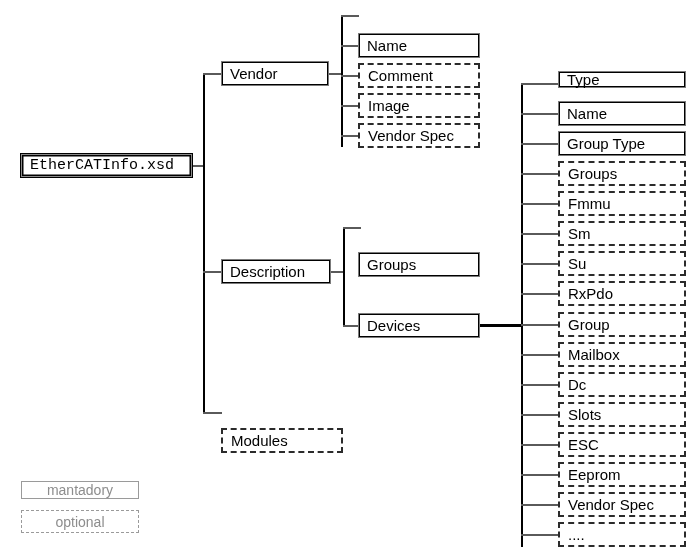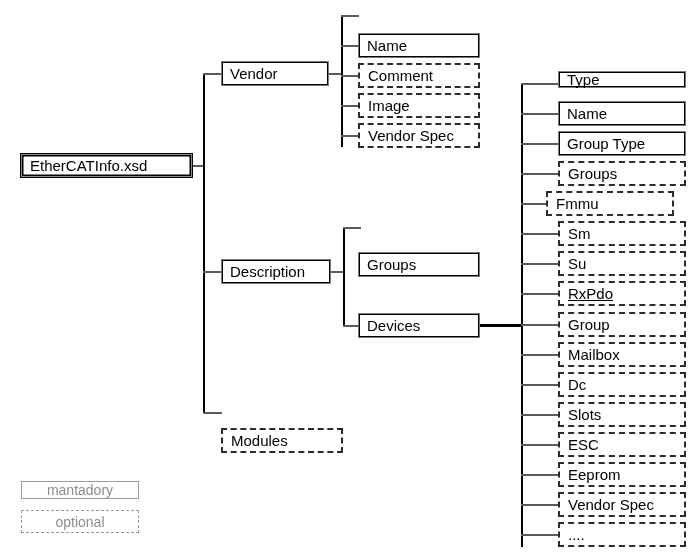--- a/index.html
+++ b/index.html
@@ -35,20 +35,21 @@
   }
   .node.optional {
     border: 2px dashed #2b2b2b;
   }
   
   .node.root {
     border: 1px solid #8a8a8a;
     box-shadow: inset 1.5px 1.5px 0 0 #000000, inset -1.5px -1.5px 0 0 #000000,
                 0 0 0 1px #000000;
     font-size: 15px;
+    font-family: Liberation Mono, monospace;
   }
   
   .line {
     position: absolute;
     background: #000000;
   }
   .line.thin {
     background: #5a5a5a;
   }
   .line.thick {
@@ -132,24 +133,24 @@
   <div class="node optional" style="left:358px; top:93px; width:122px; height:25px;">Image</div>
   <div class="node optional" style="left:358px; top:123px; width:122px; height:25px;">Vendor Spec</div>
 
   <div class="node mandatory" style="left:358px; top:215px; width:122px; height:25px;margin-top:37px;">Groups</div>
   <div class="node mandatory" style="left:358px; top:313px; width:122px; height:25px;">Devices</div>
 
   <div class="node mandatory" style="left:558px; top:71px; width:128px; height:17px;">Type</div>
   <div class="node mandatory" style="left:558px; top:101px; width:128px; height:25px;">Name</div>
   <div class="node mandatory" style="left:558px; top:131px; width:128px; height:25px;">Group Type</div>
   <div class="node optional" style="left:558px; top:161px; width:128px; height:25px;">Groups</div>
-  <div class="node optional" style="left:546px; top:191px; width:128px; height:25px;">Fmmu</div>
+  <div class="node optional" style="left:558px; top:191px; width:128px; height:25px;">Fmmu</div>
   <div class="node optional" style="left:558px; top:221px; width:128px; height:25px;">Sm</div>
   <div class="node optional" style="left:558px; top:251px; width:128px; height:25px;">Su</div>
-  <div class="node optional" style="left:558px; top:281px; width:128px; height:25px;text-decoration:underline;">RxPdo</div>
+  <div class="node optional" style="left:558px; top:281px; width:128px; height:25px;">RxPdo</div>
   <div class="node optional" style="left:558px; top:312px; width:128px; height:25px;">Group</div>
   <div class="node optional" style="left:558px; top:342px; width:128px; height:25px;">Mailbox</div>
   <div class="node optional" style="left:558px; top:372px; width:128px; height:25px;">Dc</div>
   <div class="node optional" style="left:558px; top:402px; width:128px; height:25px;">Slots</div>
   <div class="node optional" style="left:558px; top:432px; width:128px; height:25px;">ESC</div>
   <div class="node optional" style="left:558px; top:462px; width:128px; height:25px;">Eeprom</div>
   <div class="node optional" style="left:558px; top:492px; width:128px; height:25px;">Vendor Spec</div>
   <div class="node optional" style="left:558px; top:522px; width:128px; height:25px;">....</div>
 
   <div class="legend-box mandatory" style="left:21px; top:481px; width:118px; height:18px;">mantadory</div>

